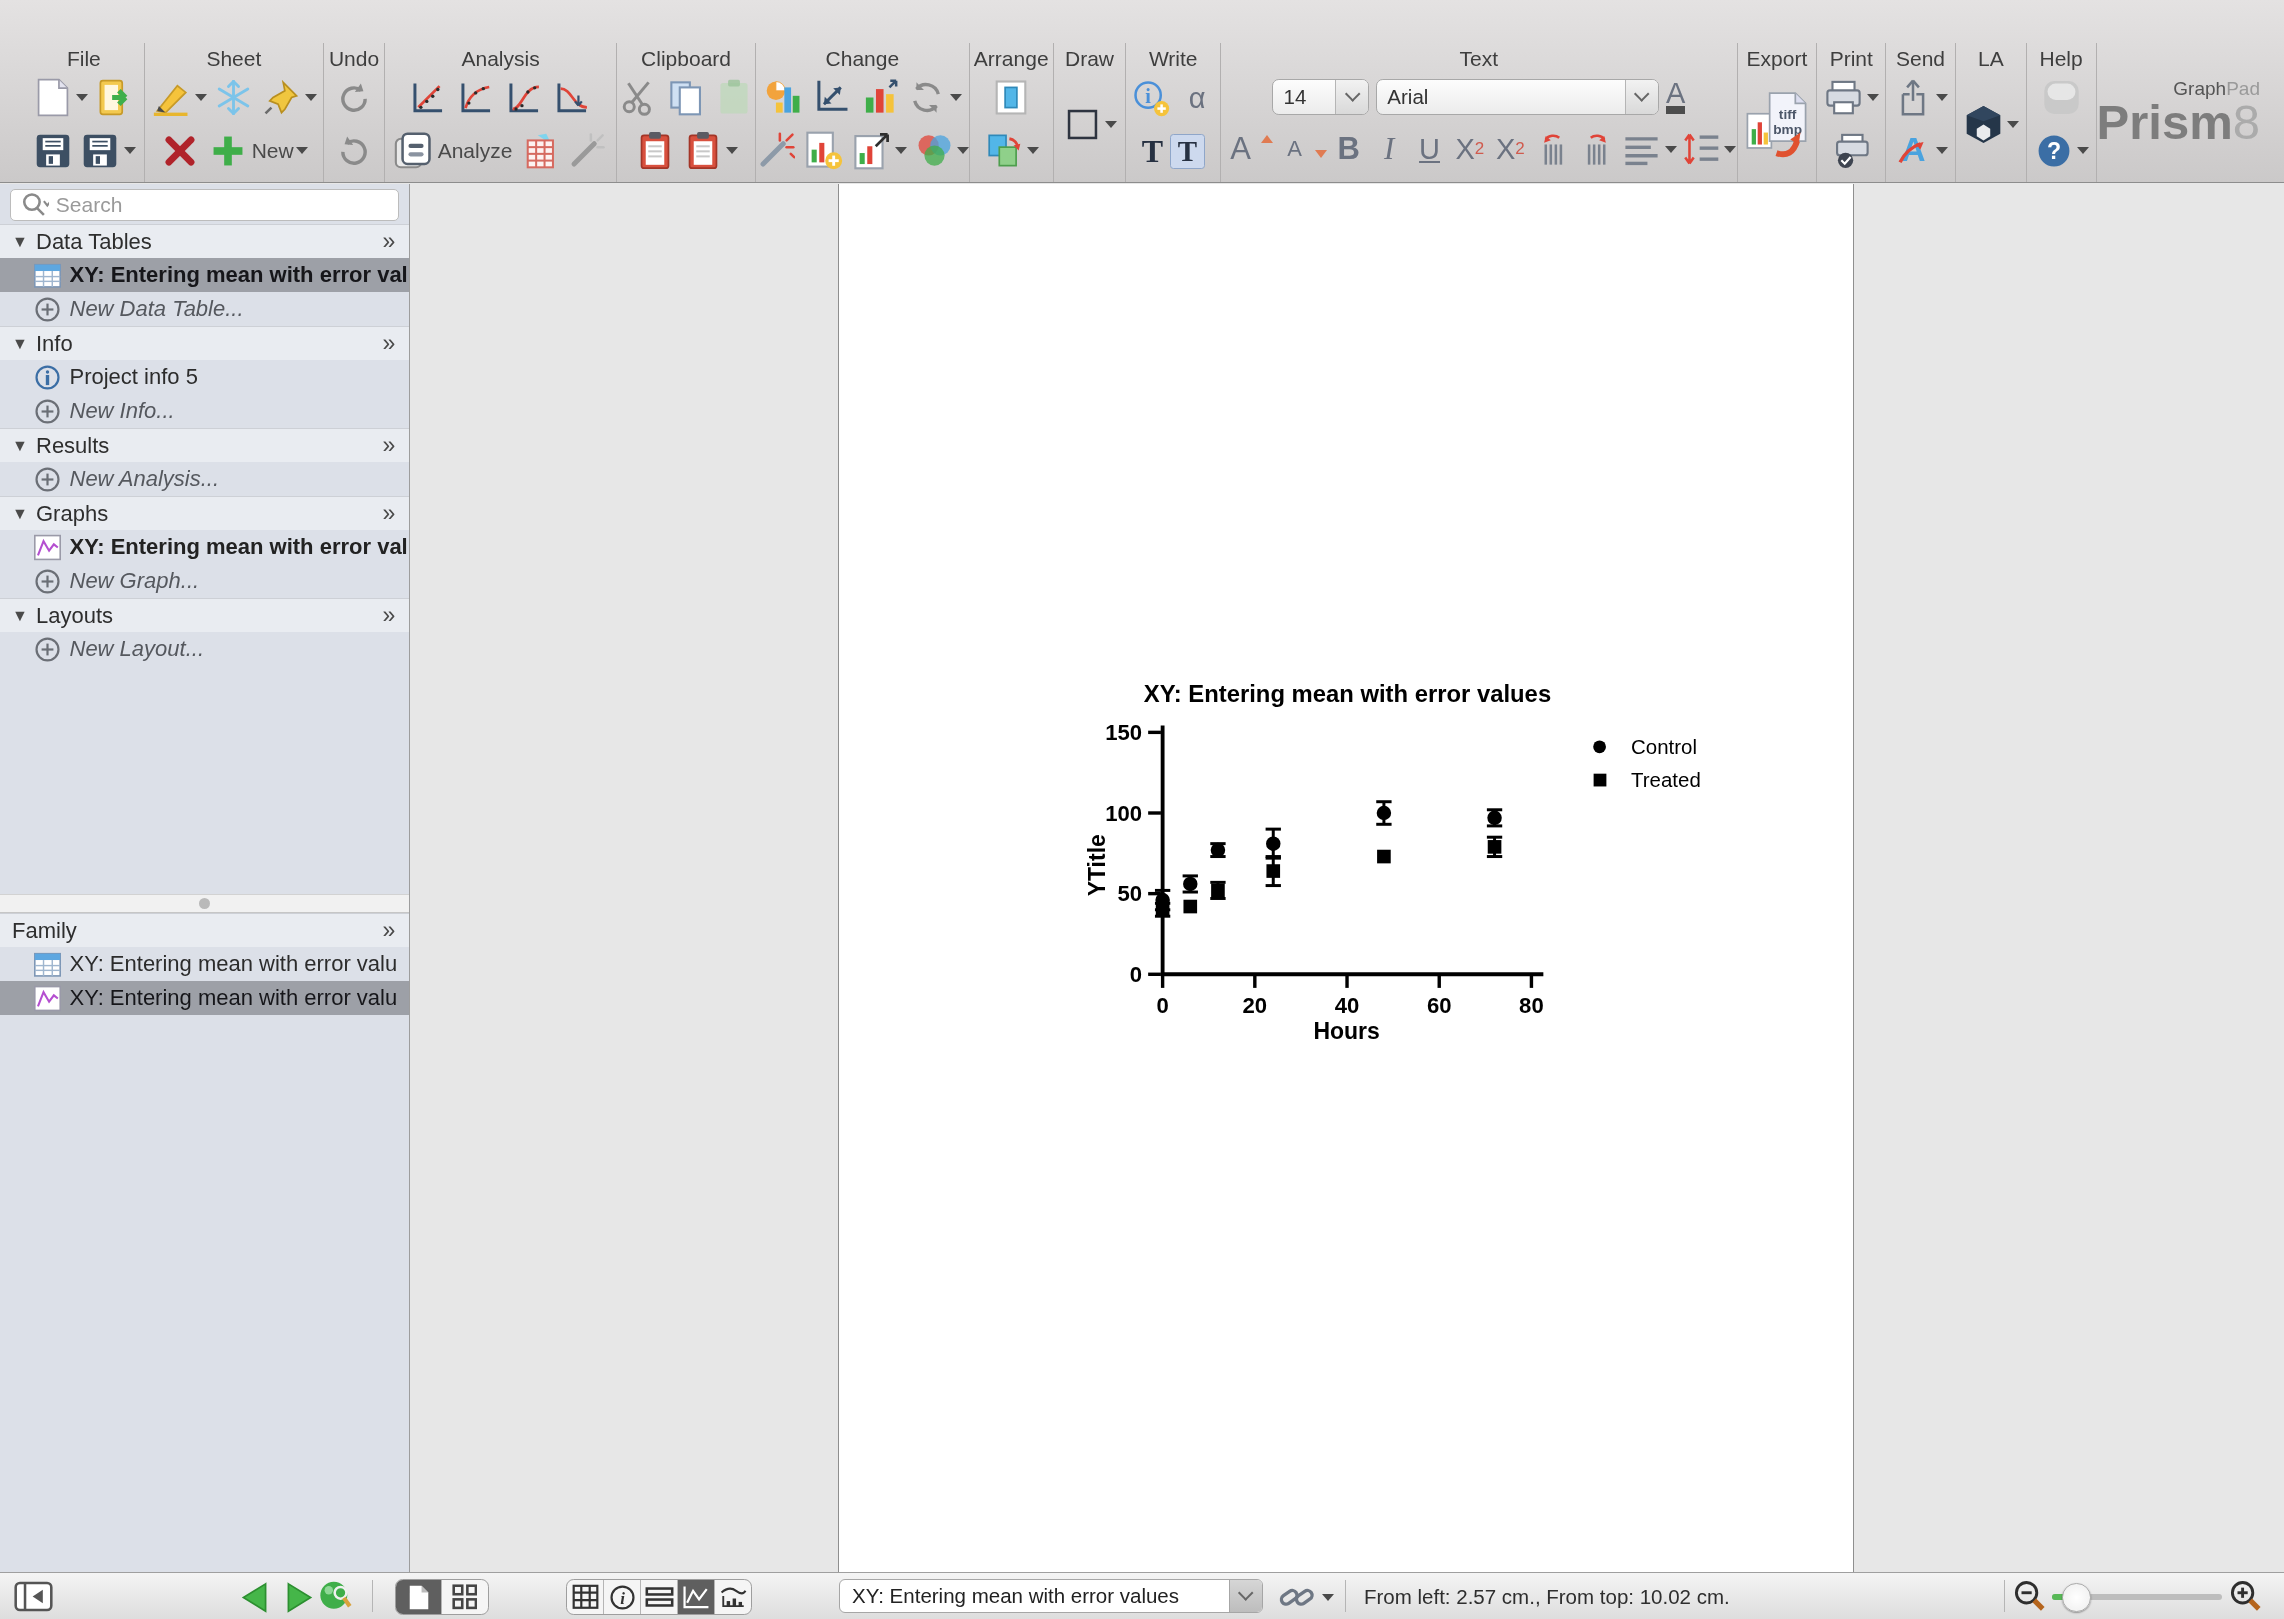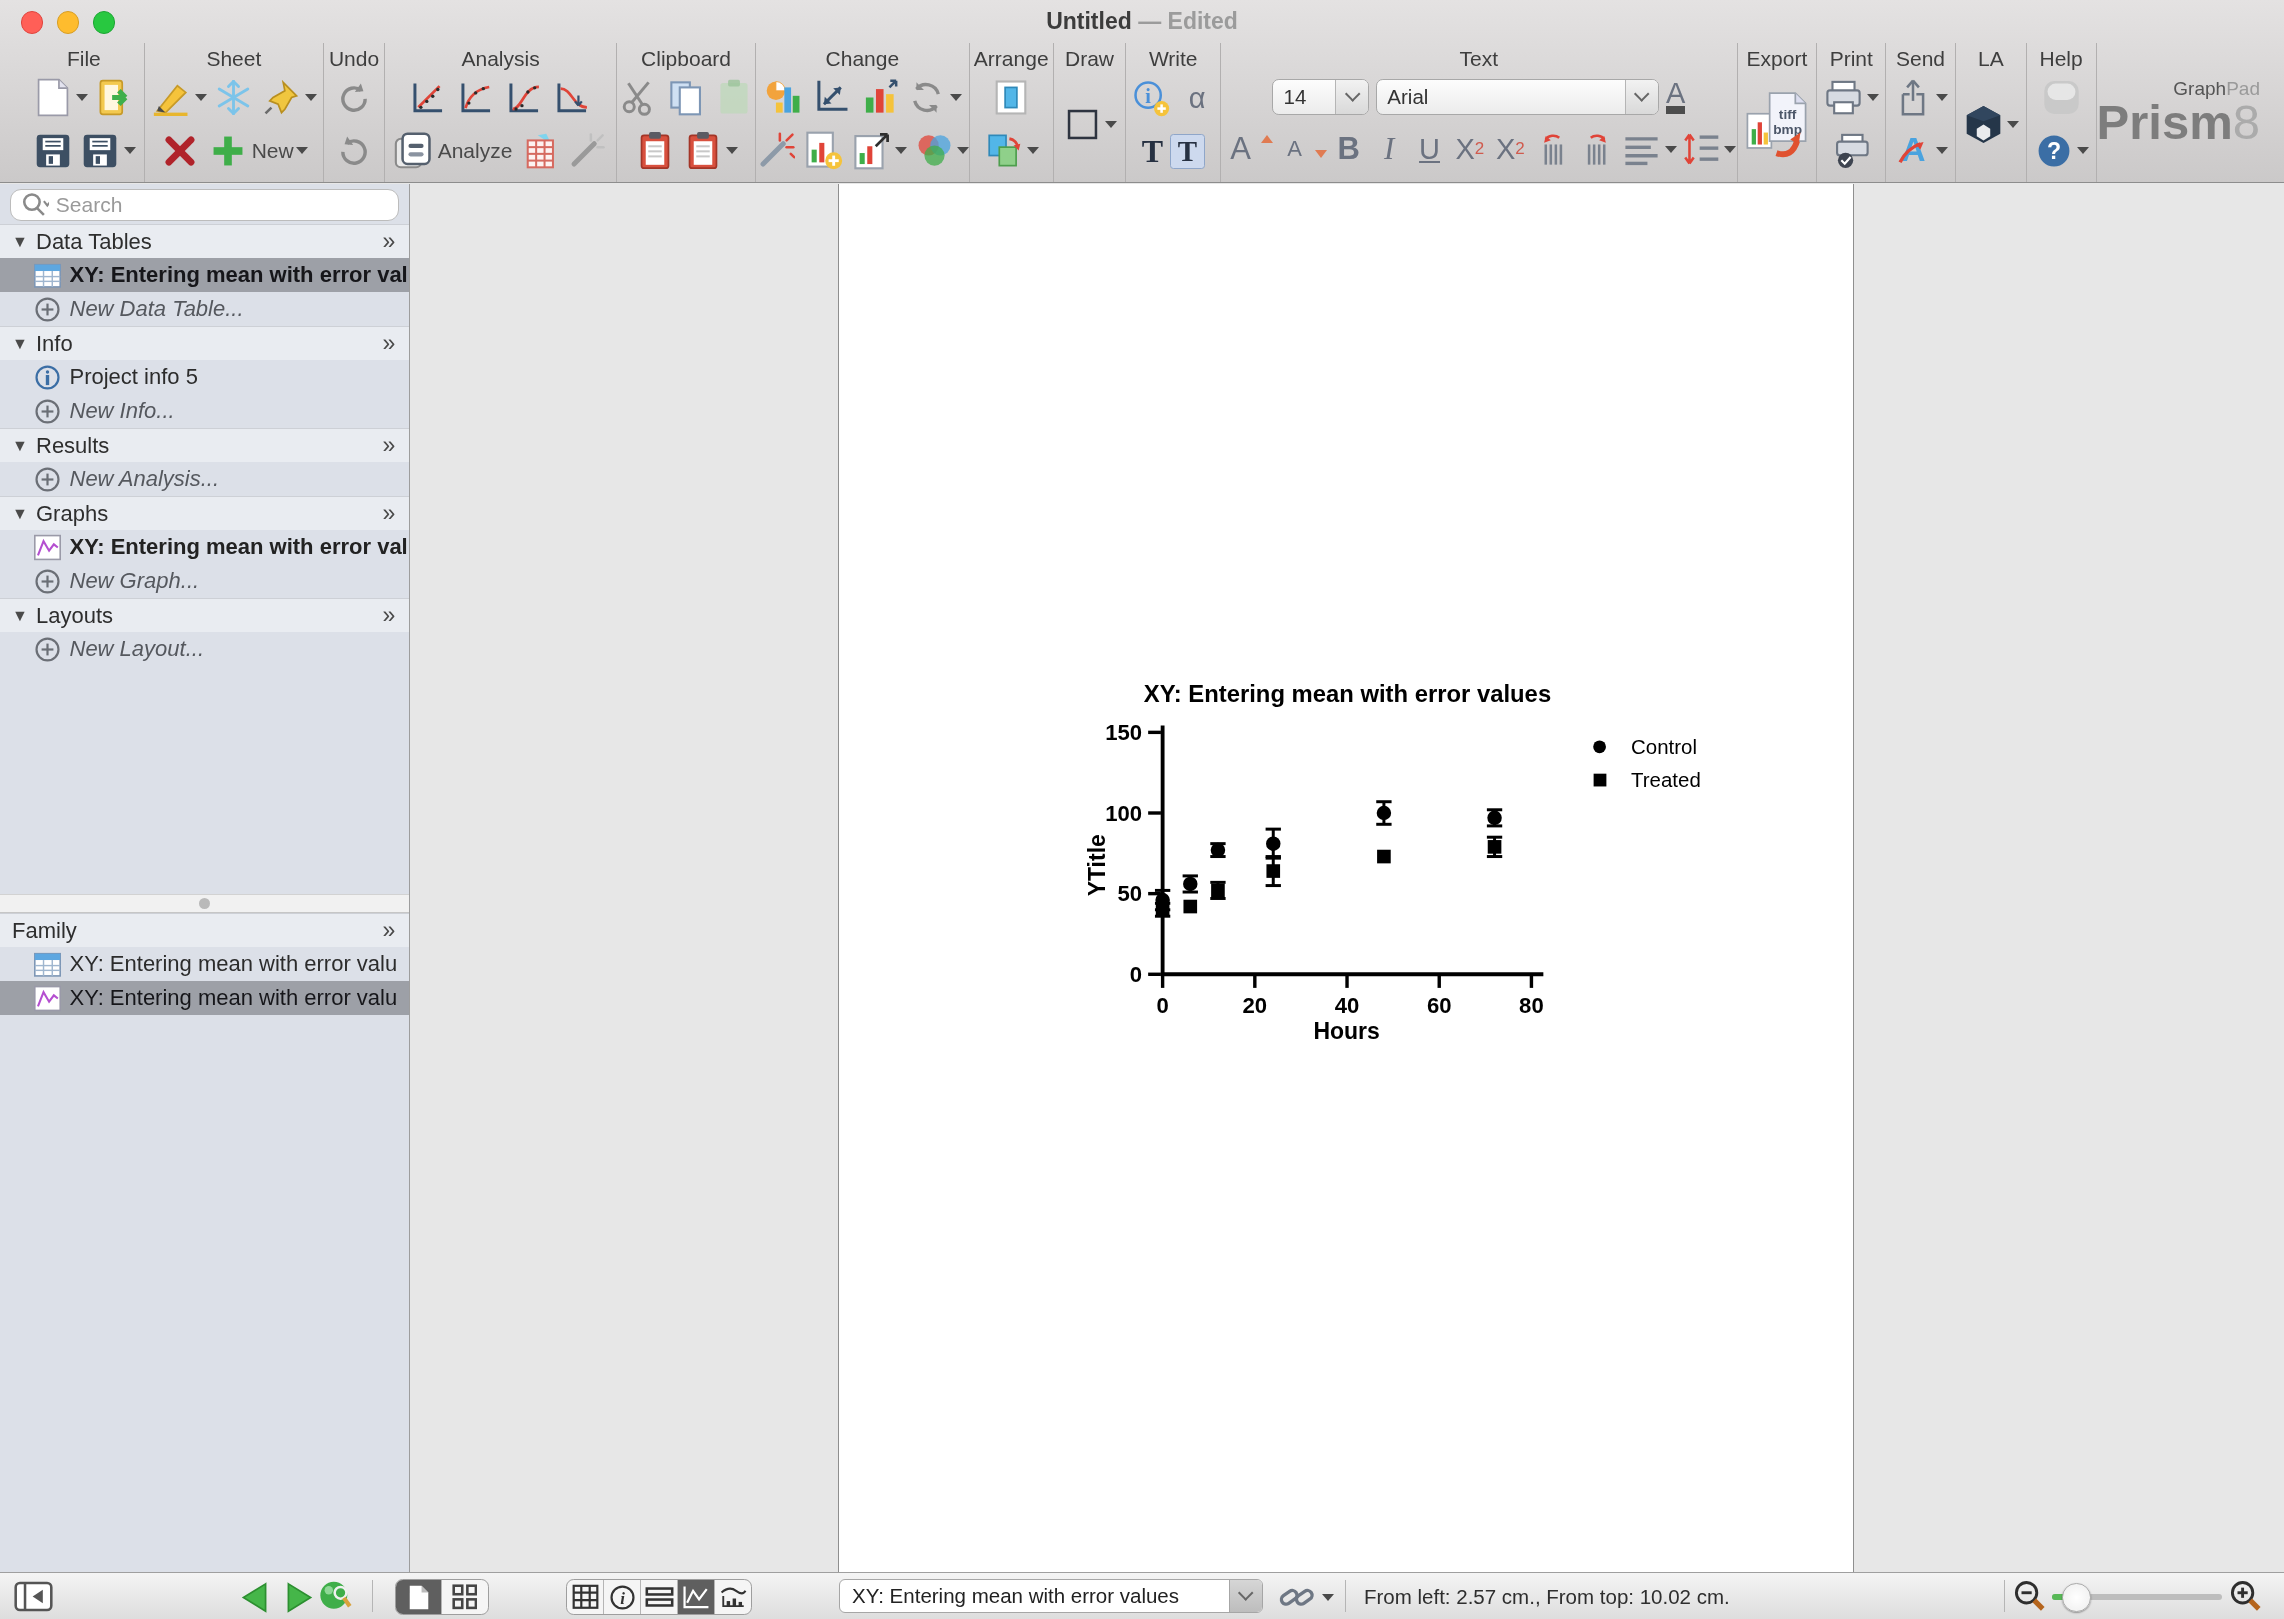--- a/index.html
+++ b/index.html
@@ -45,21 +45,21 @@
   .colorA{font-size:29px;color:#6b7280;border-bottom:8.5px solid #4d4d4d;line-height:0.9;height:auto;}
   .ttool{font-size:32px;font-weight:bold;color:#273142;font-family:"Liberation Serif",serif;}
   .ttool.boxed{background:#cdd9ee;border:0.9px solid #8fa6c9;border-radius:3.4px;padding:0 6.8px;font-size:29px;}
   .brand{display:flex;flex-direction:column;align-items:flex-end;justify-content:center;padding-right:24px;flex:1;}
   .brand .line1{font-size:19px;color:#555;}
   .brand .line1 .pad{color:#9a9a9a;}
   .brand .line2{font-size:49px;font-weight:bold;color:#7d7d7d;line-height:44px;}
   .brand .line2 .ver{font-weight:normal;color:#ababab;}
   
   .sidebar{position:absolute;left:0;top:184px;width:410px;height:1388px;background:#dce0e8;border-right:0.9px solid #9d9d9d;box-sizing:border-box;}
-  .searchwrap{margin:5.1px 10.2px 0;height:32px;background:#fff;border:0.9px solid #bcbcbc;border-radius:11px;display:flex;align-items:center;padding:0 8.5px;box-sizing:border-box;}
+  .searchwrap{margin:5.1px 10.2px 0;height:32px;background:#fff;border:0.9px solid #bcbcbc;border-radius:5px;display:flex;align-items:center;padding:0 8.5px;box-sizing:border-box;}
   .searchwrap input{border:none;outline:none;flex:1;font-size:21px;color:#333;font-family:"Liberation Sans",sans-serif;background:transparent;}
   .searchwrap input::placeholder{color:#9a9a9a;}
   .tree{margin-top:3.4px;}
   .shead{height:34px;display:flex;align-items:center;background:#e9ecf1;border-top:0.9px solid #cdd0d6;padding-left:12px;box-sizing:border-box;}
   .shead .disc{font-size:16px;color:#4a4a4a;width:24px;}
   .shead .slabel{flex:1;font-size:22px;color:#2e2e2e;}
   .shead .ovf{font-size:23px;color:#4a4a4a;margin-right:13.6px;}
   .srow{height:34px;display:flex;align-items:center;padding-left:34px;box-sizing:border-box;}
   .srow .sicon{width:27px;height:27px;margin-right:8.5px;display:inline-flex;align-items:center;justify-content:center;}
   .srow .ilabel{font-size:22px;color:#2c2c2c;white-space:nowrap;overflow:hidden;}
@@ -86,31 +86,20 @@
   .dropdown .dbtn{width:32px;height:100%;background:linear-gradient(#d6d6d6,#bdbdbd);display:flex;align-items:center;justify-content:center;border-left:0.9px solid #a6a6a6;}
   .status{position:absolute;left:1364px;top:0;height:47px;line-height:47px;font-size:20.5px;color:#2e2e2e;}
   .slider{position:absolute;left:2052px;top:20.5px;width:170px;height:6px;background:#bdbdbd;border-radius:3.4px;}
   .slider .fill{position:absolute;left:0;top:0;height:6px;width:20.5px;background:#58b957;border-radius:3.4px;}
   .slider .thumb{position:absolute;left:10.2px;top:-10.2px;width:26.4px;height:26.4px;border-radius:50%;background:radial-gradient(#ffffff,#ededed);border:0.9px solid #ababab;box-shadow:0 0.9px 1.7px rgba(0,0,0,.35);}
 </style>
 </head>
 <body>
 
 <div class="chrome">
-  <div class="titlebar">
-    <div class="lights">
-      <div class="light red"></div>
-      <div class="light yellow"></div>
-      <div class="light green"></div>
-    </div>
-    <div class="wtitle">
-      <span class="t1">Untitled</span>
-      <span class="t2"> </span><span class="t2">— Edited</span>
-    </div>
-  </div>
   <div class="toolbar">
 
     <div class="tgroup" style="width:121px">
       <div class="tlabel">File</div>
       <div class="ticons">
         <div class="trow">
           <span class="tbtn">
               <span class="ic">
                 <svg width="34" height="39" viewBox="0 0 40 46">
                   <path d="M3 2h24l10 10v32H3z" fill="#fff" stroke="#9a9aa8" stroke-width="2"></path>

